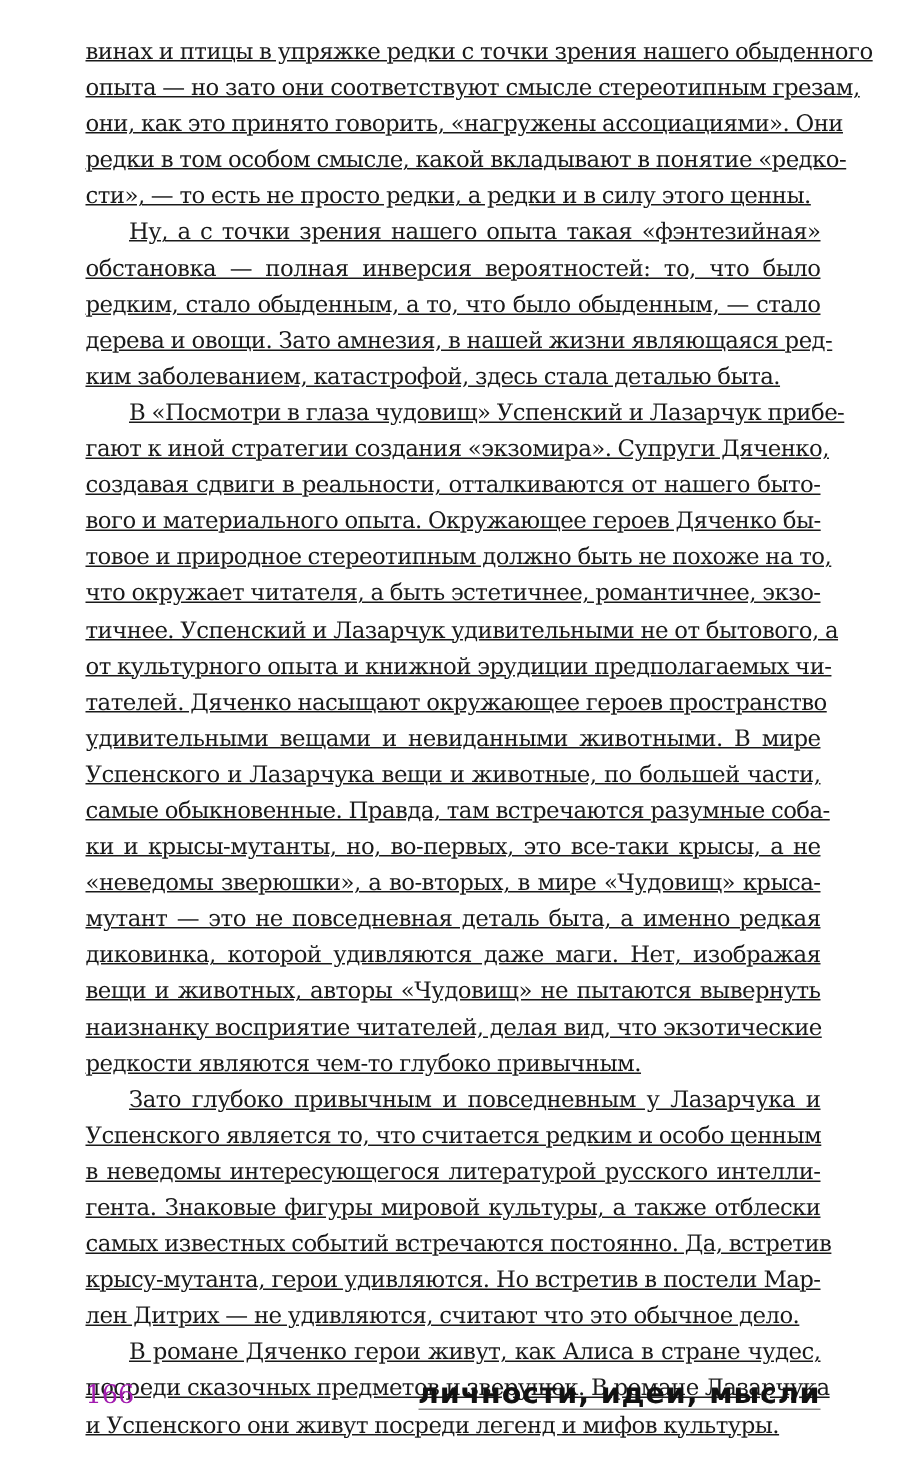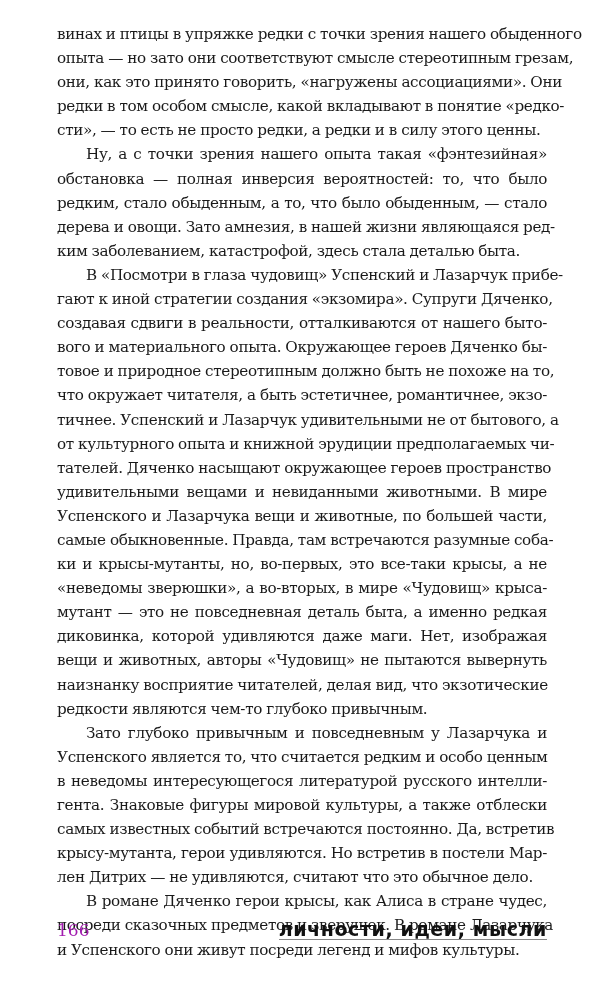--- a/index.html
+++ b/index.html
@@ -23,20 +23,21 @@
     font-size: 15.2px;
     line-height: 24.1px;
     text-align: justify;
     letter-spacing: -0.35px;
     word-spacing: -0.3px;
     hyphens: manual;
   }
   .para {
     margin: 0;
     text-indent: 0;
+    text-decoration: underline;
   }
   .line {
     display: block;
     text-align: justify;
     text-align-last: justify;
     white-space: nowrap;
     overflow: visible;
     height: 24.1px;
   }
   .line.last {
@@ -117,21 +118,21 @@
     <span class="line" style="text-indent:29px">Зато глубоко привычным и повседневным у Лазарчука и</span>
     <span class="line">Успенского является то, что считается редким и особо ценным</span>
     <span class="line">в неведомы интересующегося литературой русского интелли-</span>
     <span class="line">гента. Знаковые фигуры мировой культуры, а также отблески</span>
     <span class="line">самых известных событий встречаются постоянно. Да, встретив</span>
     <span class="line">крысу-мутанта, герои удивляются. Но встретив в постели Мар-</span>
     <span class="line last">лен Дитрих — не удивляются, считают что это обычное дело.</span>
   </p>
 
   <p class="para">
-    <span class="line" style="text-indent:29px">В романе Дяченко герои крысы, как Алиса в стране чудес,</span>
+    <span class="line" style="text-indent:29px">В романе Дяченко герои живут, как Алиса в стране чудес,</span>
     <span class="line">посреди сказочных предметов и зверушек. В романе Лазарчука</span>
     <span class="line last">и Успенского они живут посреди легенд и мифов культуры.</span>
   </p>
 
 </div>
 
 <div class="footer">
   <span class="page-number">166</span>
   <span class="running-title">личности, идеи, мысли</span>
 </div>

